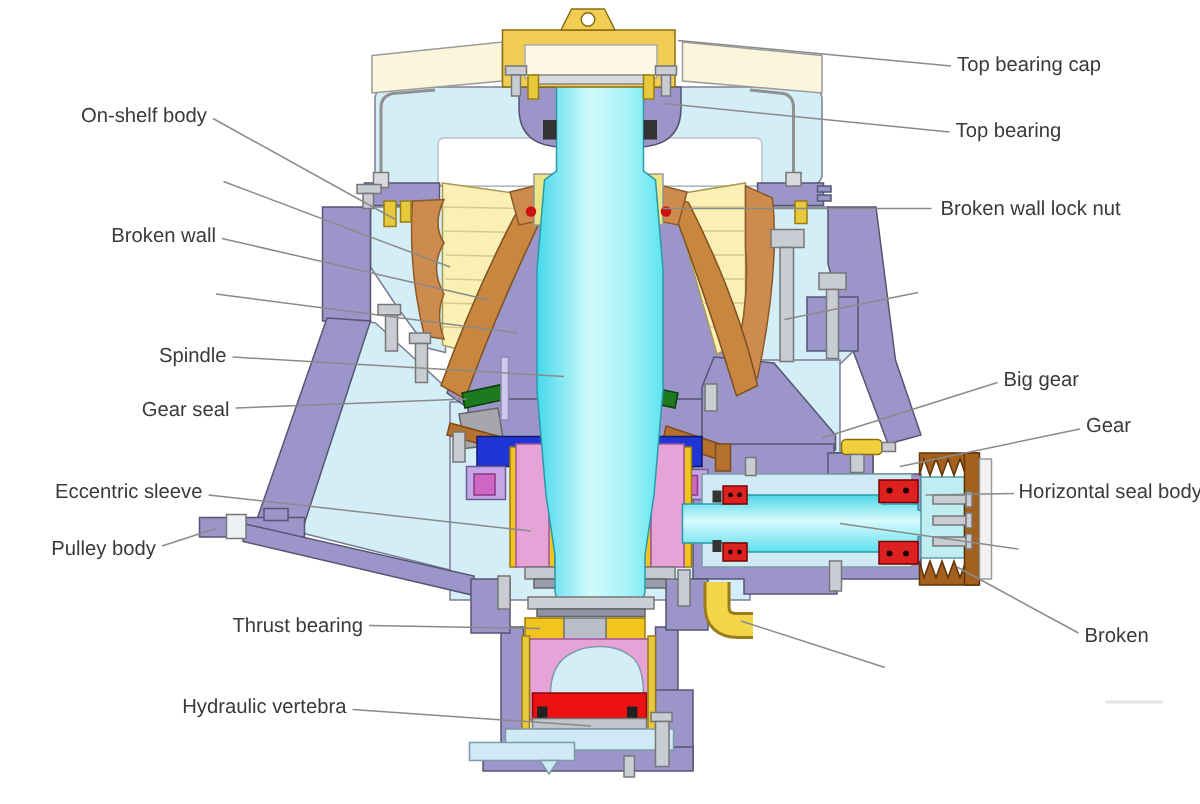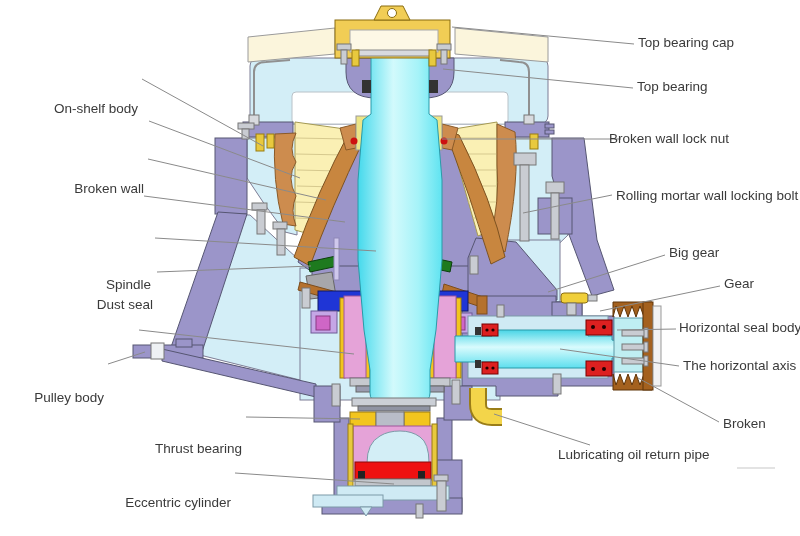--- a/index.html
+++ b/index.html
@@ -1,20 +1,20 @@
 <!DOCTYPE html>
 <html><head>
 <meta charset="utf-8">
 <style>
   html,body{margin:0;padding:0;background:#ffffff;}
   #stage{position:relative;width:800px;height:536px;background:#ffffff;overflow:hidden;
          font-family:"Liberation Sans",sans-serif;}
   #art{position:absolute;left:0;top:0;}
   .lbl{position:absolute;white-space:nowrap;font-size:13.5px;line-height:18px;color:#3a3a3a;}
-  .lbl-left{text-align:right;margin-top:32px;}
+  .lbl-left{text-align:right;}
   .lbl-right{text-align:left;}
 </style>
 </head>
 <body>
 
 <div id="stage">
 <svg id="art" width="800" height="536" viewBox="0 0 800 536">
   <defs>
     <linearGradient id="spindleG" x1="0" y1="0" x2="1" y2="0">
       <stop offset="0" stop-color="#45d9ec"></stop>
@@ -261,29 +261,27 @@
     <line x1="720" y1="286" x2="600" y2="311"></line>
     <line x1="676" y1="329" x2="617" y2="330"></line>
     <line x1="679" y1="366" x2="560" y2="349"></line>
     <line x1="719" y1="422" x2="638" y2="378"></line>
     <line x1="590" y1="445" x2="494" y2="414"></line>
   </g>
 </svg>
 
   <div class="lbl lbl-left" style="right:662px;top:68px">On-shelf body</div>
   <div class="lbl lbl-left" style="right:656px;top:148px">Broken wall</div>
-  <div class="lbl lbl-left" style="right:649px;top:244px">Spindle</div>
-  <div class="lbl lbl-left" style="right:647px;top:264px">Dust seal</div>
+  <div class="lbl lbl-left" style="right:649px;top:228px">Spindle</div>
+  <div class="lbl lbl-left" style="right:647px;top:264px">Gear seal</div>
+  <div class="lbl lbl-left" style="right:665px;top:319px">Eccentric sleeve</div>
   <div class="lbl lbl-left" style="right:696px;top:357px">Pulley body</div>
   <div class="lbl lbl-left" style="right:558px;top:408px">Thrust bearing</div>
-  <div class="lbl lbl-left" style="right:569px;top:462px">Eccentric cylinder</div>
+  <div class="lbl lbl-left" style="right:569px;top:462px">Hydraulic vertebra</div>
 
   <div class="lbl lbl-right" style="left:638px;top:34px">Top bearing cap</div>
   <div class="lbl lbl-right" style="left:637px;top:78px">Top bearing</div>
-  <div class="lbl lbl-right" style="left:609px;top:130px">Broken wall lock nut</div>
-  <div class="lbl lbl-right" style="left:616px;top:187px">Rolling mortar wall locking bolt</div>
+  <div class="lbl lbl-right" style="left:627px;top:130px">Broken wall lock nut</div>
   <div class="lbl lbl-right" style="left:669px;top:244px">Big gear</div>
   <div class="lbl lbl-right" style="left:724px;top:275px">Gear</div>
   <div class="lbl lbl-right" style="left:679px;top:319px">Horizontal seal body</div>
-  <div class="lbl lbl-right" style="left:683px;top:357px">The horizontal axis</div>
   <div class="lbl lbl-right" style="left:723px;top:415px">Broken</div>
-  <div class="lbl lbl-right" style="left:558px;top:446px">Lubricating oil return pipe</div>
 </div>
 
 </body></html>

